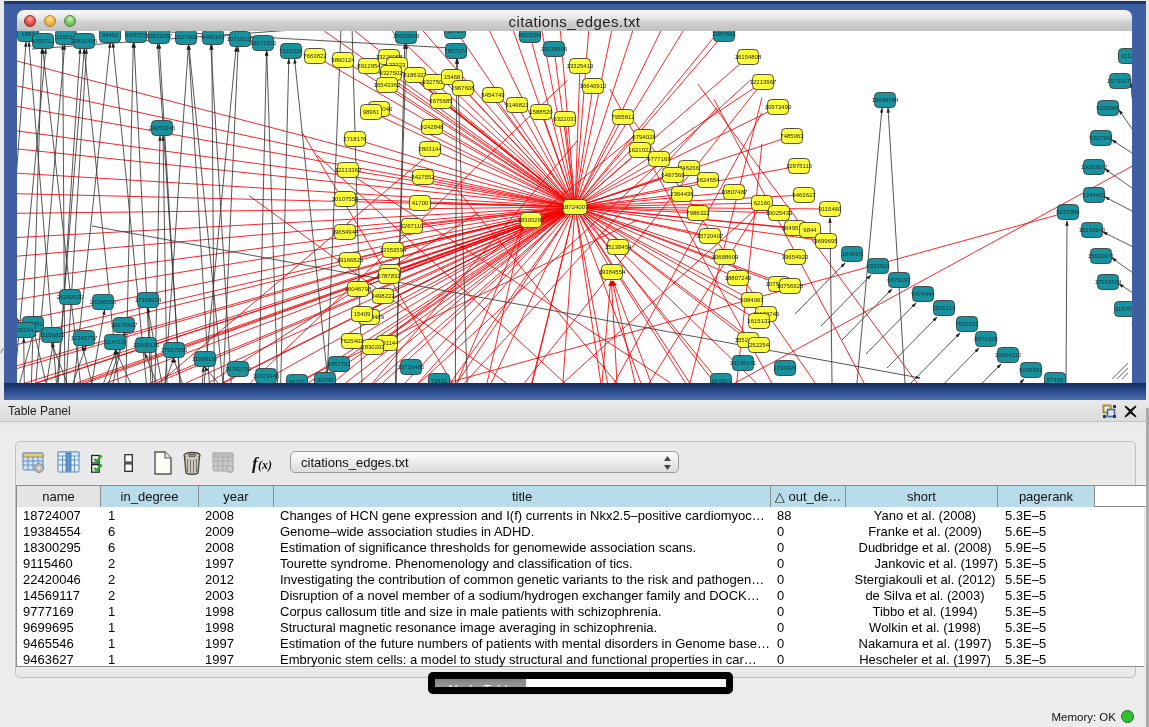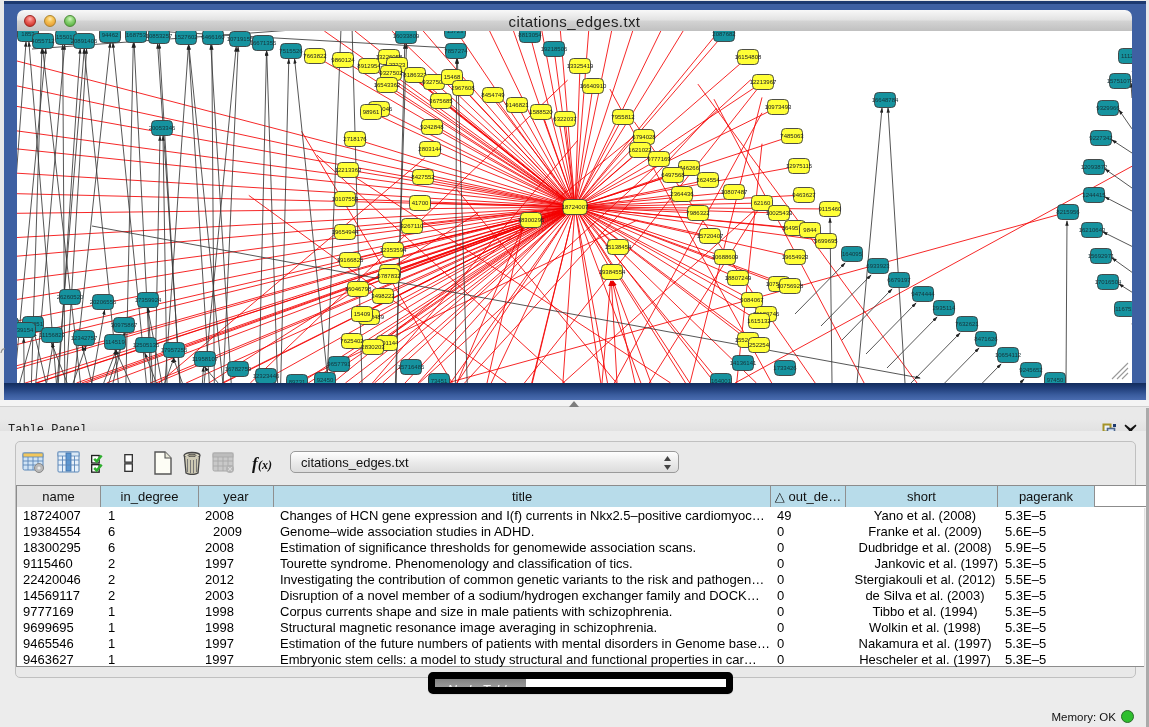--- a/index.html
+++ b/index.html
@@ -22,22 +22,22 @@
 #tl-y { left:27px; background:radial-gradient(circle at 50% 30%, #ffe9b3 0%, #f6c454 35%, #eba23a 75%, #c88b28); border:1px solid #ad852c;}
 #tl-g { left:47px; background:radial-gradient(circle at 50% 30%, #d4f7c0 0%, #90d67a 35%, #62b84a 75%, #4c9c38); border:1px solid #4c8b38;}
 #canvas { position:absolute; left:13px; top:27px; width:1115px; height:352px;
   background:#fff; overflow:hidden; }
 
 
 #splitter { position:absolute; left:0; top:400px; width:1149px; height:7px;
   background:#f4f4f4; border-bottom:1px solid #d0d0d0;}
 
 
-#tpbar { position:absolute; left:0; top:419px; width:1149px; height:22px;
-  background:linear-gradient(#e9e9e9,#dcdcdc); border-bottom:1px solid #c4c4c4;font-family:Liberation Mono, monospace; }
+#tpbar { position:absolute; left:0; top:400px; width:1149px; height:22px;
+  background:linear-gradient(#e9e9e9,#dcdcdc); border-bottom:1px solid #c4c4c4; }
 #tpbar .t { position:absolute; left:8px; top:4px; font-size:12px; color:#222; }
 #panel { position:absolute; left:0; top:431px; width:1149px; height:296px; background:#ececec; }
 #rightedge { position:absolute; right:0px; top:408px; width:3px; height:319px; background:#aaa; }
 
 
 #container { position:absolute; left:15px; top:10px; width:1121px; height:237px;
   background:#e9e9e9; border:1px solid #c0c0c0; border-radius:5px; }
 #toolbar { position:absolute; left:0; top:0; width:100%; height:42px; }
 #combo { position:absolute; left:274px; top:9px; width:389px; height:22px;
   background:linear-gradient(#fefefe,#e8e8e8 60%,#dcdcdc); border:1px solid #9a9a9a;
@@ -733,28 +733,28 @@
           <div class="hc" style="left:754px;width:75px;background:#b8dcea">△ out_de…</div>
           <div class="hc" style="left:829px;width:152px;background:#b8dcea">short</div>
           <div class="hc" style="left:981px;width:97px;background:#b8dcea">pagerank</div>
         </div>
       <div class="rows">
           <div class="r" style="top:0px">
             <div class="c" style="left:6px">18724007</div>
             <div class="c" style="left:91px">1</div>
             <div class="c" style="left:188px">2008</div>
             <div class="c" style="left:263px;width:490px">Changes of HCN gene expression and I(f) currents in Nkx2.5–positive cardiomyoc…</div>
-            <div class="c" style="left:760px">49</div>
+            <div class="c" style="left:760px">88</div>
             <div class="c" style="left:835px;width:146px;text-align:center">Yano et al. (2008)</div>
             <div class="c" style="left:988px">5.3E–5</div>
           </div>
           <div class="r" style="top:16px">
             <div class="c" style="left:6px">19384554</div>
             <div class="c" style="left:91px">6</div>
-            <div class="c" style="left:196px">2009</div>
+            <div class="c" style="left:188px">2009</div>
             <div class="c" style="left:263px;width:490px">Genome–wide association studies in ADHD.</div>
             <div class="c" style="left:760px">0</div>
             <div class="c" style="left:835px;width:146px;text-align:center">Franke et al. (2009)</div>
             <div class="c" style="left:988px">5.6E–5</div>
           </div>
           <div class="r" style="top:32px">
             <div class="c" style="left:6px">18300295</div>
             <div class="c" style="left:91px">6</div>
             <div class="c" style="left:188px">2008</div>
             <div class="c" style="left:263px;width:490px">Estimation of significance thresholds for genomewide association scans.</div>
@@ -786,21 +786,21 @@
             <div class="c" style="left:188px">2003</div>
             <div class="c" style="left:263px;width:490px">Disruption of a novel member of a sodium/hydrogen exchanger family and DOCK…</div>
             <div class="c" style="left:760px">0</div>
             <div class="c" style="left:835px;width:146px;text-align:center">de Silva et al. (2003)</div>
             <div class="c" style="left:988px">5.3E–5</div>
           </div>
           <div class="r" style="top:96px">
             <div class="c" style="left:6px">9777169</div>
             <div class="c" style="left:91px">1</div>
             <div class="c" style="left:188px">1998</div>
-            <div class="c" style="left:263px;width:490px">Corpus currents shape and size in male patients with schizophrenia.</div>
+            <div class="c" style="left:263px;width:490px">Corpus callosum title and size in male patients with schizophrenia.</div>
             <div class="c" style="left:760px">0</div>
             <div class="c" style="left:835px;width:146px;text-align:center">Tibbo et al. (1994)</div>
             <div class="c" style="left:988px">5.3E–5</div>
           </div>
           <div class="r" style="top:112px">
             <div class="c" style="left:6px">9699695</div>
             <div class="c" style="left:91px">1</div>
             <div class="c" style="left:188px">1998</div>
             <div class="c" style="left:263px;width:490px">Structural magnetic resonance image averaging in schizophrenia.</div>
             <div class="c" style="left:760px">0</div>

